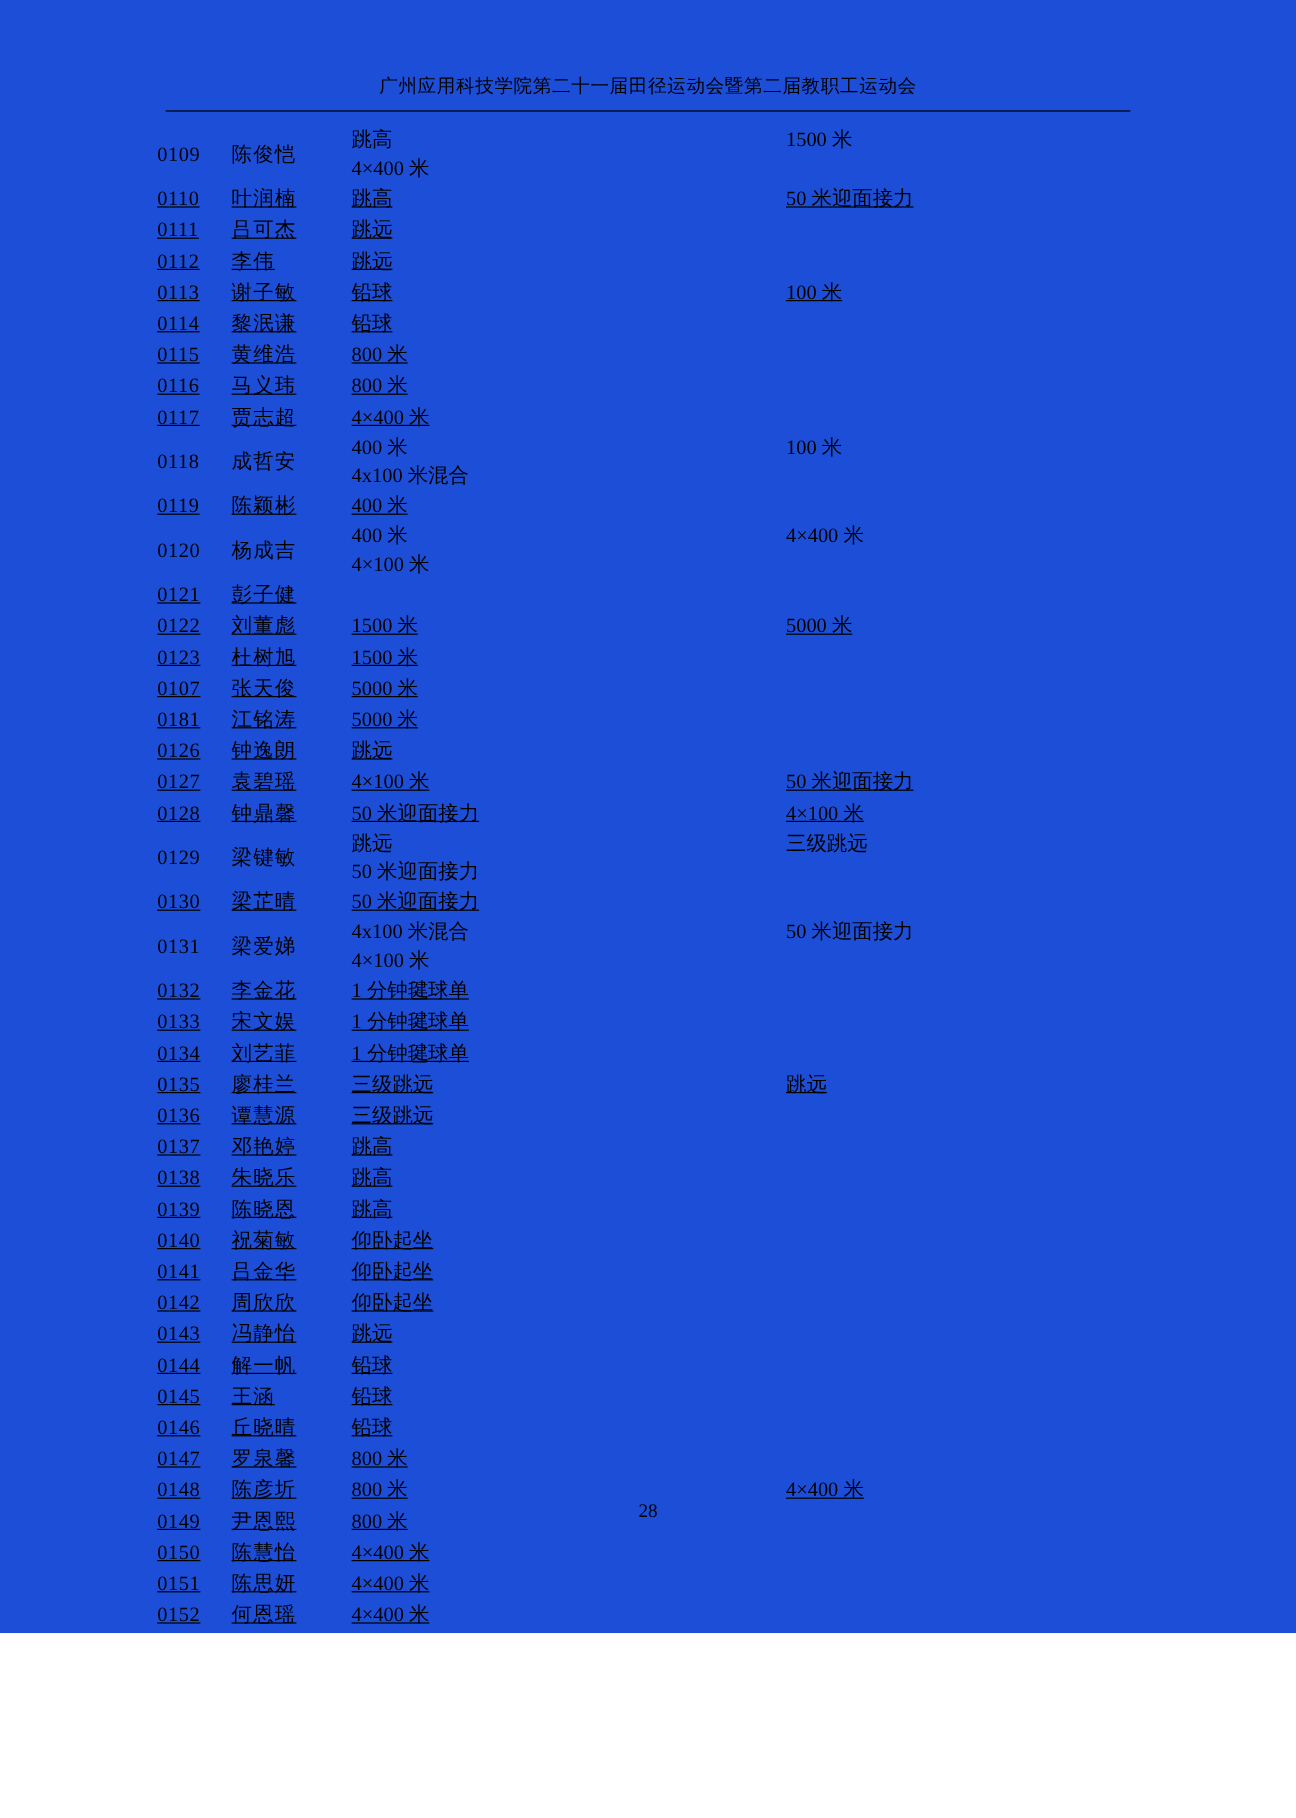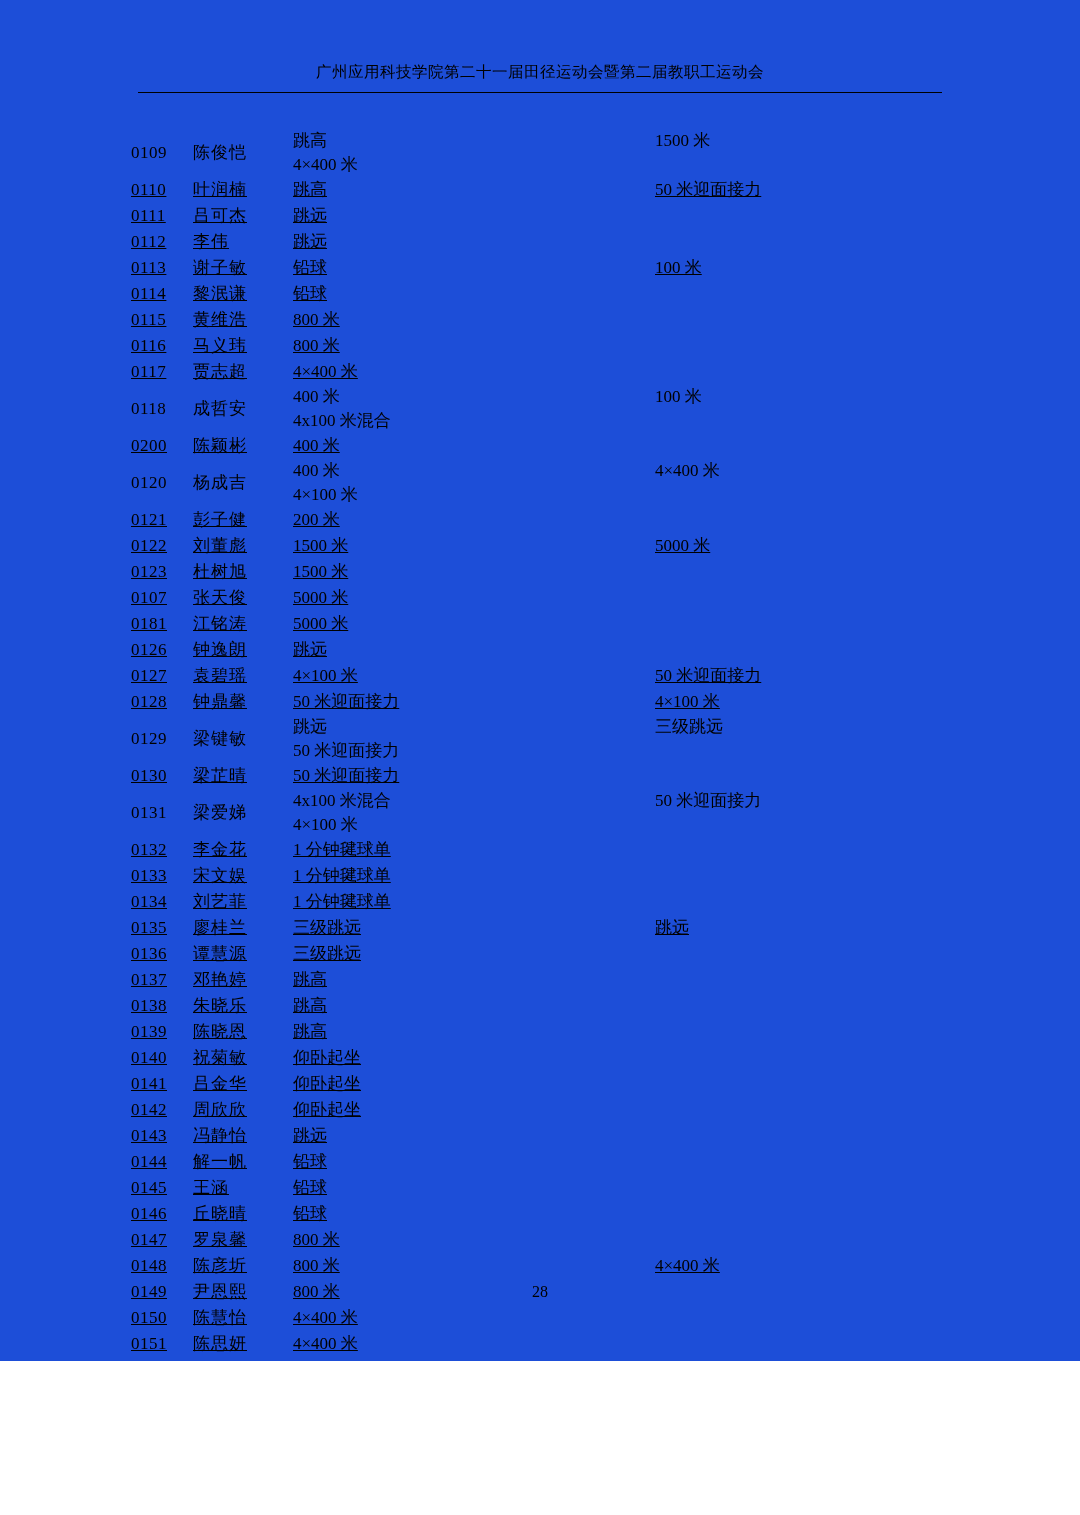--- a/index.html
+++ b/index.html
@@ -25,21 +25,21 @@
     left: 138px;
     width: 804px;
     text-align: center;
     font-size: 15.5px;
     letter-spacing: 0.5px;
     padding-bottom: 9px;
     border-bottom: 1px solid #000000;
   }
   .content {
     position: absolute;
-    top: 129px;
+    top: 105px;
     left: 131px;
     width: 820px;
   }
   .row {
     display: flex;
     align-items: flex-start;
     font-size: 17px;
     line-height: 24px;
   }
   .row.pad {
@@ -68,21 +68,21 @@
     white-space: nowrap;
   }
   .section-title {
     font-size: 17.5px;
     font-weight: bold;
     letter-spacing: 1.5px;
     margin: 30px 0 20px 0;
   }
   .page-number {
     position: absolute;
-    bottom: 60px;
+    bottom: 92px;
     left: 0;
     width: 1080px;
     text-align: center;
     font-size: 16px;
   }
   
   .row.multi .col-id,
   .row.multi .col-name {
     align-self: center;
   }
@@ -183,44 +183,41 @@
           <div class="col-name">成哲安</div>
           <div class="col-ev1">
             <span class="ev-line">400 米</span>
             <span class="ev-line">4x100 米混合</span>
           </div>
           <div class="col-ev2">
             <span class="ev-line">100 米</span>
           </div>
         </div>
         <div class="row pad">
-          <div class="col-id">0200</div>
+          <div class="col-id">0119</div>
           <div class="col-name">陈颖彬</div>
           <div class="col-ev1">
             <span class="ev-line">400 米</span>
           </div>
           <div class="col-ev2"></div>
         </div>
         <div class="row multi">
           <div class="col-id">0120</div>
           <div class="col-name">杨成吉</div>
           <div class="col-ev1">
             <span class="ev-line">400 米</span>
             <span class="ev-line">4×100 米</span>
           </div>
           <div class="col-ev2">
             <span class="ev-line">4×400 米</span>
           </div>
         </div>
         <div class="row pad">
           <div class="col-id">0121</div>
           <div class="col-name">彭子健</div>
-          <div class="col-ev1">
-            <span class="ev-line">200 米</span>
-          </div>
           <div class="col-ev2"></div>
         </div>
         <div class="row pad">
           <div class="col-id">0122</div>
           <div class="col-name">刘董彪</div>
           <div class="col-ev1">
             <span class="ev-line">1500 米</span>
           </div>
           <div class="col-ev2">
             <span class="ev-line">5000 米</span>

